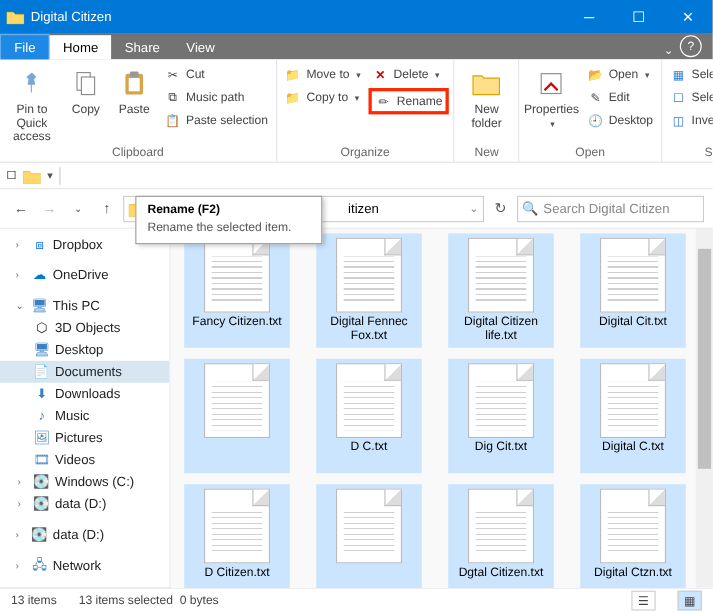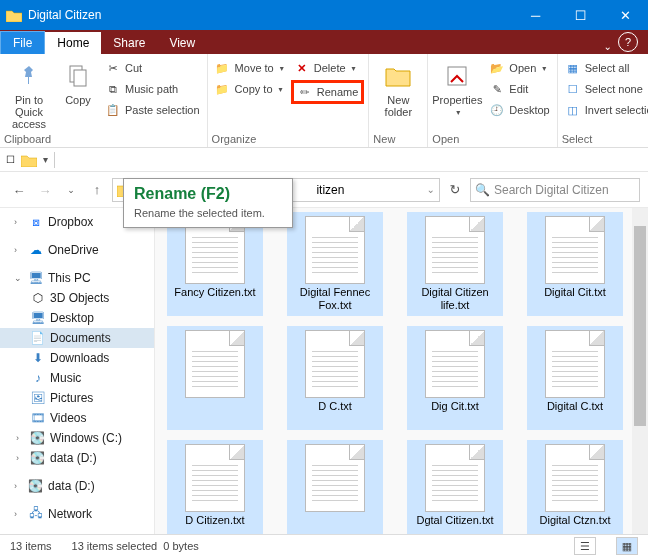--- a/index.html
+++ b/index.html
@@ -4,49 +4,49 @@
 <style>
 * { box-sizing: border-box; margin: 0; padding: 0; font-family: "Segoe UI", Arial, sans-serif; }
 body { width: 648px; height: 557px; background: #fff; overflow: hidden; font-size: 12px; }
 
 .titlebar { height: 30px; background: #0078d7; color: #fff; display: flex; align-items: center; }
 .titlebar .icon { width: 28px; display: flex; justify-content: center; }
 .titlebar .title { flex: 1; font-size: 12px; }
 .winbtns { display: flex; }
 .winbtn { width: 45px; height: 30px; display: flex; align-items: center; justify-content: center; color: #fff; font-size: 13px; }
 
-.tabbar { height: 24px; background: #7f1d1d; display: flex; align-items: flex-end; color: #fff; text-align: center; }
+.tabbar { height: 24px; background: #737373; display: flex; align-items: flex-end; color: #fff; text-align: center; }
 .tab { padding: 4px 12px; font-size: 12px; }
 .tab.file { background: #1e88e5; border: 1px solid rgba(255,255,255,.3); border-bottom: none; }
 .tab.active { background: #fff; color: #000; }
 .tabspacer { flex: 1; }
 .helpbtn { width: 20px; height: 20px; border: 1px solid #fff; border-radius: 50%; font-size: 11px; display: flex; align-items: center; justify-content: center; margin: 0 10px 2px 0; }
 .caret { margin: 0 6px 2px 0; font-size: 10px; }
 
 .ribbon { height: 94px; background: #fff; border-bottom: 1px solid #ddd; display: flex; }
 .group { border-right: 1px solid #e5e5e5; display: flex; flex-direction: column; padding: 2px 4px 0; }
 .group-body { flex: 1; display: flex; align-items: flex-start; gap: 4px; }
-.group-label { text-align: left; color: #666; font-size: 11px; padding: 2px 0; }
+.group-label { text-align: center; color: #666; font-size: 11px; padding: 2px 0; }
 .bigbtn { display: flex; flex-direction: column; align-items: center; width: 50px; padding-top: 4px; gap: 2px; color: #444; font-size: 11px; text-align: center; }
 .bigicon { width: 32px; height: 32px; display: flex; align-items: center; justify-content: center; }
 .smallbtns { display: flex; flex-direction: column; gap: 3px; padding-top: 3px; }
 .smallbtn { display: flex; align-items: center; gap: 4px; font-size: 11px; color: #444; padding: 1px 3px; white-space: nowrap; }
 .smallbtn .sicon { width: 16px; height: 16px; display: flex; align-items: center; justify-content: center; }
 .highlight { border: 3px solid #ff2a00; }
 .drop { font-size: 8px; color: #555; margin-left: 2px; }
 
 .qat { height: 24px; background: #fff; border-bottom: 1px solid #e5e5e5; display: flex; align-items: center; padding: 0 6px; gap: 6px; font-size: 10px; }
 
 .navbar { height: 36px; display: flex; align-items: center; padding: 0 8px; gap: 4px; border-bottom: 1px solid #eaeaea; }
 .navicon { width: 22px; height: 22px; display: flex; align-items: center; justify-content: center; color: #555; font-size: 13px; }
 .crumb { flex: 1; height: 24px; border: 1px solid #ccc; display: flex; align-items: center; padding: 0 4px; gap: 4px; font-size: 12px; position: relative; }
 .search { width: 170px; height: 24px; border: 1px solid #ccc; display: flex; align-items: center; padding: 0 4px; color: #888; gap: 4px; }
 
 .tooltip { position: absolute; left: 123px; top: 178px; background: #fff; border: 1px solid #999; padding: 6px 10px 8px; box-shadow: 2px 2px 4px rgba(0,0,0,.2); z-index: 100; width: 170px; }
-.tooltip .tt { font-weight: 600; font-size: 16px; color: #15803d; }
+.tooltip .tt { font-weight: 600; font-size: 11px; color: #000000; }
 .tooltip .td { font-size: 11px; color: #555; margin-top: 4px; }
 
 .workspace { display: flex; height: 326px; }
 .sidebar { width: 155px; border-right: 1px solid #eaeaea; overflow-y: auto; padding: 4px 0; }
 .navitem { display: flex; align-items: center; gap: 4px; padding: 2px 4px 2px 14px; font-size: 12px; color: #222; }
 .navitem.l2 { padding-left: 30px; }
 .navitem .ni { width: 16px; height: 16px; display: flex; align-items: center; justify-content: center; font-size: 12px; }
 .navitem .exp { width: 10px; color: #666; font-size: 9px; }
 .navitem.sel { background: #d8e6f2; }
 
@@ -107,20 +107,30 @@
         <span style="line-height:1.1">Pin to Quick access</span>
       </div>
       <div class="bigbtn" style="width:40px">
         <div class="bigicon">
             <svg width="24" height="24">
               <rect x="4" y="2" width="12" height="16" fill="#fff" stroke="#888"></rect>
               <rect x="8" y="6" width="12" height="16" fill="#fff" stroke="#888"></rect>
             </svg>
           </div>
         <span>Copy</span>
+      </div>
+      <div class="bigbtn" style="width:40px">
+        <div class="bigicon">
+            <svg width="24" height="24">
+              <rect x="4" y="3" width="16" height="19" fill="#d9a34a" rx="2"></rect>
+              <rect x="7" y="7" width="10" height="12" fill="#fff"></rect>
+              <rect x="8" y="1" width="8" height="5" fill="#999" rx="1"></rect>
+            </svg>
+          </div>
+        <span>Paste</span>
       </div>
       <div class="smallbtns">
         <div class="smallbtn">
             <span class="sicon">✂</span>
             <span>Cut</span>
           </div>
         <div class="smallbtn">
             <span class="sicon">⧉</span>
             <span>Music path</span>
           </div>

